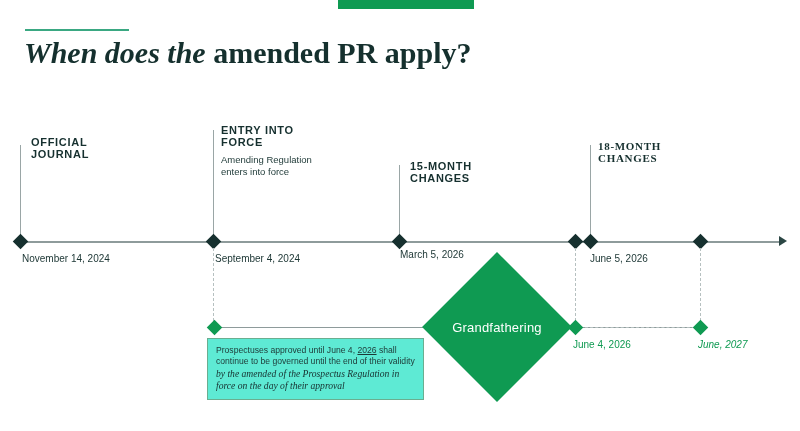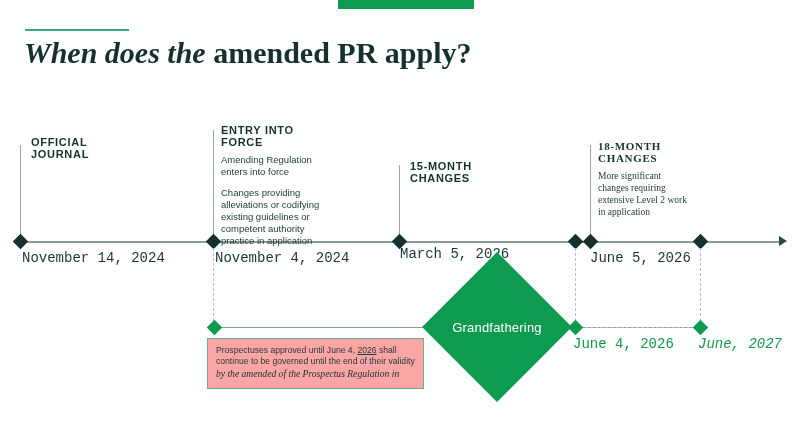--- a/index.html
+++ b/index.html
@@ -71,22 +71,22 @@
     margin:0 0 6px 0;
   }
   .ms .ms-body{
     font-size:9.5px;line-height:12px;color:#1d3836;margin:0 0 9px 0;
   }
   .ms .ms-body:last-child{margin-bottom:0;}
 
   
   .date-lbl{
     position:absolute;
-    font-family:Liberation Mono, monospace;
-    font-size:14px;line-height:13px;color:#1b3533;
+    font-family:Liberation Sans, sans-serif;
+    font-size:10px;line-height:13px;color:#1b3533;
     white-space:nowrap;
   }
   .date-lbl.green{color:#0f9a52;}
   .date-lbl.green.ital{font-style:italic;}
 
   
   .gf-line{
     position:absolute;left:214px;top:327px;width:490px;height:1px;
     background:#8e9b9b;
   }
@@ -104,21 +104,21 @@
     display:flex;align-items:center;justify-content:center;
     color:#ffffff;font-size:13px;font-weight:normal;
     letter-spacing:.2px;
   }
 
   
   .note-box{
     position:absolute;left:207px;top:338px;width:217px;
     box-sizing:border-box;
     border:1px solid #6aae90;
-    background:#fca5a5;
+    background:#5eead4;
     padding:6px 8px 8px 8px;
   }
   .note-box .l-sans{
     font-size:8.6px;line-height:11.4px;color:#1d3836;
     white-space:nowrap;
   }
   .note-box .l-serif{
     font-family:"Liberation Serif", serif;
     font-style:italic;
     font-size:9.6px;line-height:11.8px;color:#16302f;
@@ -146,54 +146,53 @@
     <div class="ms-head">OFFICIAL JOURNAL</div>
   </div>
   <div class="date-lbl" style="left:22px;top:252px;">November 14, 2024</div>
 
   <div class="vline" style="left:213px;top:130px;height:112px;"></div>
   <div class="dia" style="left:208px;top:236px;"></div>
   <div class="dline" style="left:213px;top:248px;height:78px;"></div>
   <div class="ms" style="left:221px;top:125px;width:112px;">
     <div class="ms-head">ENTRY INTO FORCE</div>
     <div class="ms-body">Amending Regulation enters into force</div>
-    <div class="ms-body">Changes providing alleviations or codifying existing guidelines or competent authority practice in application</div>
   </div>
-  <div class="date-lbl" style="left:215px;top:252px;">November 4, 2024</div>
+  <div class="date-lbl" style="left:215px;top:252px;">September 4, 2024</div>
 
   <div class="vline" style="left:399px;top:165px;height:77px;"></div>
   <div class="dia" style="left:394px;top:236px;"></div>
   <div class="ms" style="left:410px;top:161px;width:104px;">
     <div class="ms-head">15-MONTH CHANGES</div>
   </div>
   <div class="date-lbl" style="left:400px;top:248px;">March 5, 2026</div>
 
   <div class="vline" style="left:590px;top:145px;height:97px;"></div>
   <div class="dia" style="left:570px;top:236px;"></div>
   <div class="dia" style="left:585px;top:236px;"></div>
   <div class="dia" style="left:695px;top:236px;"></div>
   <div class="dline" style="left:575px;top:248px;height:78px;"></div>
   <div class="dline" style="left:700px;top:248px;height:78px;"></div>
   <div class="ms" style="left:598px;top:141px;width:92px;font-family:Liberation Serif, serif;">
     <div class="ms-head">18-MONTH CHANGES</div>
-    <div class="ms-body">More significant changes requiring extensive Level 2 work in application</div>
   </div>
   <div class="date-lbl" style="left:590px;top:252px;">June 5, 2026</div>
 
   <div class="gf-line"></div>
   <div class="gf-line-dot" style="left:580px;width:120px;"></div>
   <div class="dia green" style="left:209px;top:322px;"></div>
   <div class="dia green" style="left:570px;top:322px;"></div>
   <div class="dia green" style="left:695px;top:322px;"></div>
 
   <div class="gf-diamond"></div>
   <div class="gf-label">Grandfathering</div>
 
   <div class="date-lbl green" style="left:573px;top:338px;">June 4, 2026</div>
   <div class="date-lbl green ital" style="left:698px;top:338px;">June, 2027</div>
 
   <div class="note-box">
     <div class="l-sans"><span>Prospectuses approved until June 4, </span><u>2026</u><span> shall</span></div>
     <div class="l-sans">continue to be governed until the end of their validity</div>
     <div class="l-serif">by the amended of the Prospectus Regulation in</div>
+    <div class="l-serif">force on the day of their approval</div>
   </div>
 
 </div>
 
 </body></html>

